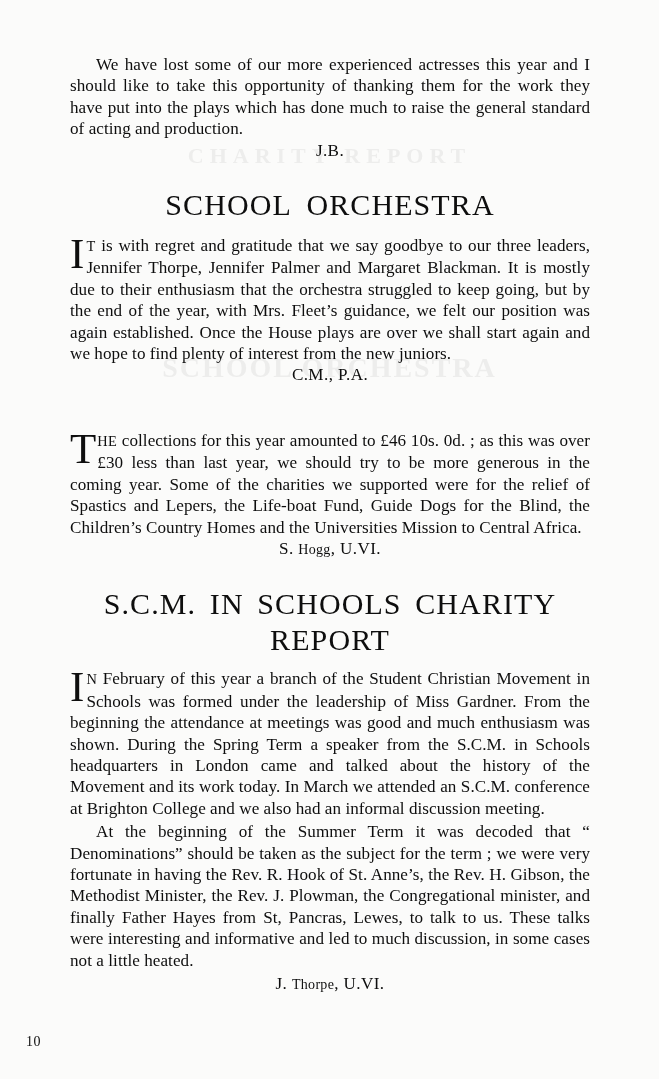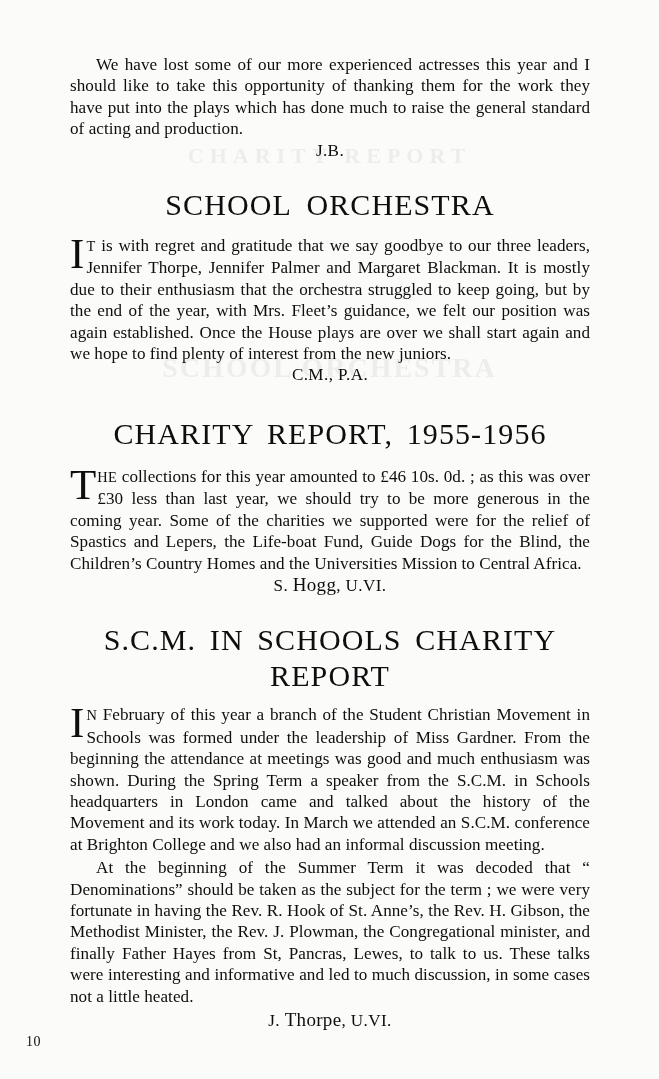--- a/index.html
+++ b/index.html
@@ -92,21 +92,21 @@
   }
 
   .signature {
     display: block;
     text-align: center;
     font-size: 17.1px;
     line-height: 21.4px;
     letter-spacing: 0.4px;
   }
   .sc {
-    font-size: 19px;
+    font-size: 14px;
     letter-spacing: 0.3px;
   }
 
   .folio {
     position: absolute;
     left: 26px;
     top: 1034px;
     font-size: 14px;
     letter-spacing: 0.5px;
   }
@@ -128,21 +128,20 @@
 
     <h2>SCHOOL  ORCHESTRA</h2>
 
     <div class="sp-orch-after"></div>
 
     <p class="dropcap-para"><span class="dropcap">I</span><span class="smallcaps-lead">T</span><span> is with regret and gratitude that we say goodbye to our three leaders, Jennifer Thorpe, Jennifer Palmer and Margaret Blackman. It is mostly due to their enthusiasm that the orchestra struggled to keep going, but by the end of the year, with Mrs. Fleet’s guidance, we felt our position was again established.  Once the House plays are over we shall start again and we hope to find plenty of interest from the new juniors.</span></p>
     <span class="signature">C.M., P.A.</span>
 
     <div class="sp-char-before"></div>
 
-    <h2 class="tight">CHARITY  REPORT,  1955-1956</h2>
 
     <div class="sp-char-after"></div>
 
     <p class="dropcap-para"><span class="dropcap wide">T</span><span class="smallcaps-lead">HE</span><span> collections for this year amounted to £46  10s. 0d. ;  as this was over £30 less than last year, we should try to be more generous in the coming year.  Some of the charities we supported were for the relief of Spastics and Lepers, the Life-boat Fund, Guide Dogs for the Blind, the Children’s Country Homes and the Universities Mission to Central Africa.</span></p>
     <span class="signature"><span>S. </span><span class="sc">Hogg</span><span>, U.VI.</span></span>
 
     <div class="sp-scm-before"></div>
 
     <h2 class="tight">S.C.M.  IN  SCHOOLS  CHARITY</h2>
     <h2 class="tight">REPORT</h2>

